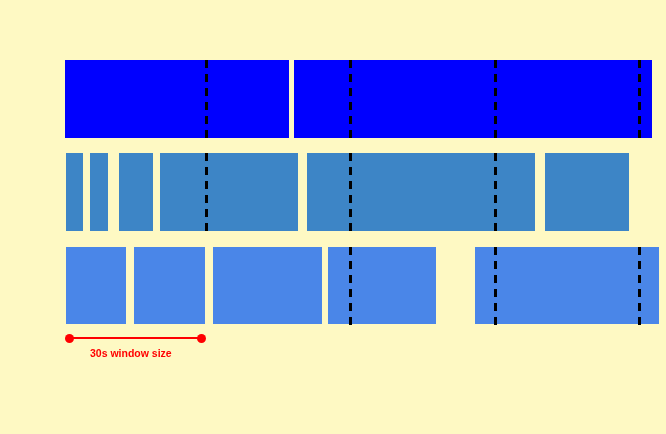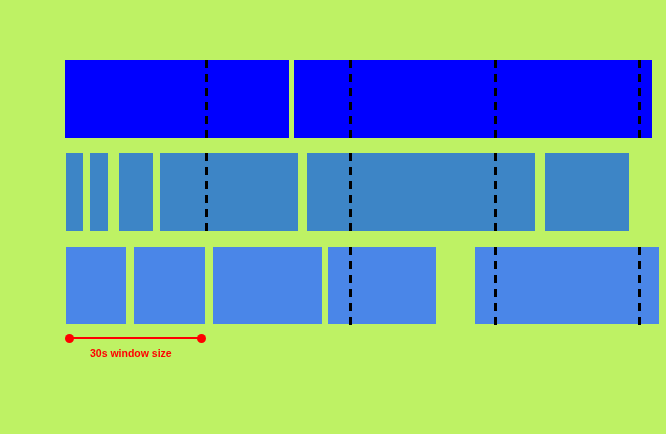--- a/index.html
+++ b/index.html
@@ -44,21 +44,21 @@
     position: absolute;
     font-weight: bold;
     font-size: 10.5px;
     letter-spacing: 0px;
     white-space: nowrap;
   }
 </style>
 </head>
 <body>
 
-<div class="figure" style="width: 666px; height: 434px; background: #bef264;">
+<div class="figure" style="width: 666px; height: 434px; background: #fef9c3;">
   <div class="layer" id="tracks">
       <div class="segment" style="left: 65px; top: 60px; width: 224px; height: 78px; background: rgb(0, 0, 255);"></div>
       <div class="segment" style="left: 294px; top: 60px; width: 358px; height: 78px; background: rgb(0, 0, 255);"></div>
       <div class="boundary" style="left: 205px; top: 60px; height: 81px;"></div>
       <div class="boundary" style="left: 349px; top: 60px; height: 81px;"></div>
       <div class="boundary" style="left: 494px; top: 60px; height: 81px;"></div>
       <div class="boundary" style="left: 638px; top: 60px; height: 81px;"></div>
       <div class="segment" style="left: 66px; top: 153px; width: 17px; height: 78px; background: rgb(61, 133, 198);"></div>
       <div class="segment" style="left: 90px; top: 153px; width: 18px; height: 78px; background: rgb(61, 133, 198);"></div>
       <div class="segment" style="left: 119px; top: 153px; width: 34px; height: 78px; background: rgb(61, 133, 198);"></div>

